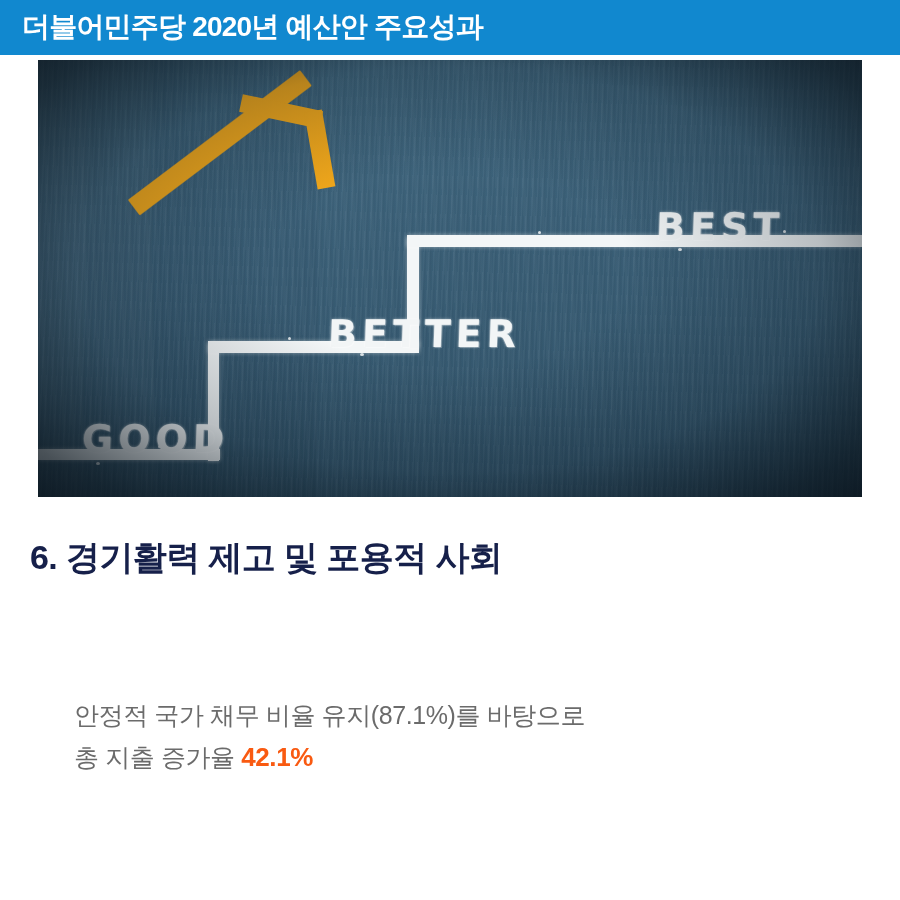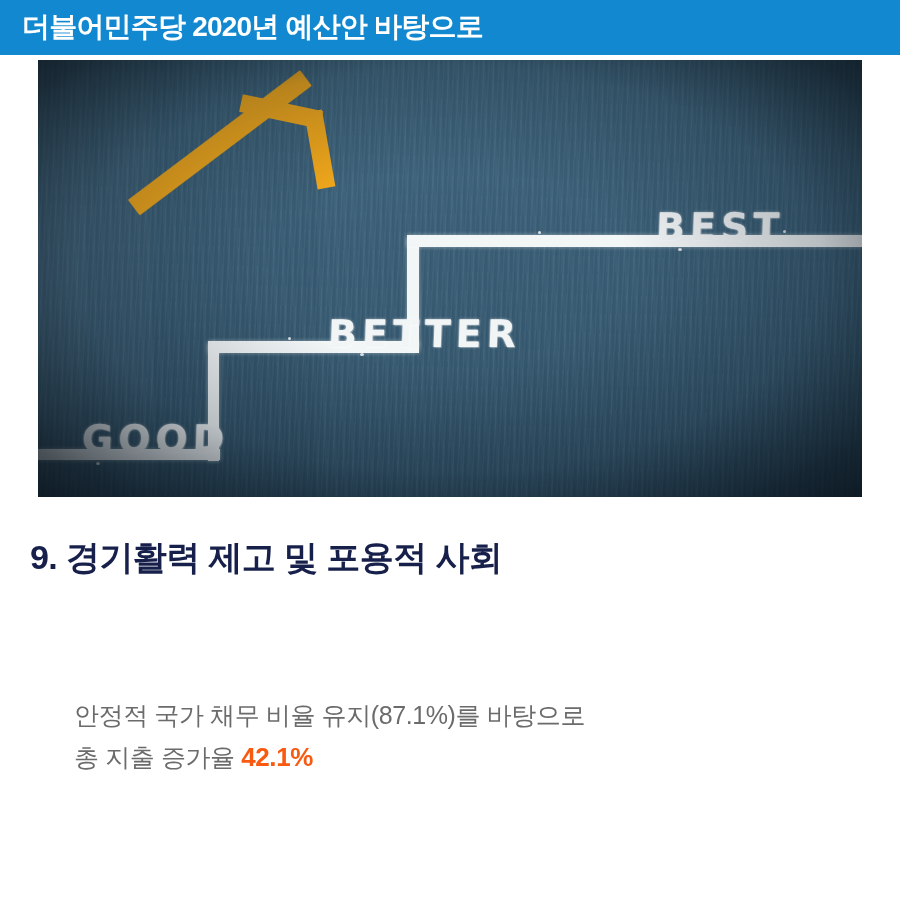--- a/index.html
+++ b/index.html
@@ -203,21 +203,21 @@
   .metric-highlight {
     color: #f95a11;
     font-weight: bold;
     font-size: 26px;
   }
 </style>
 </head>
 <body>
 
 <div class="banner">
-  <div class="banner-title">더불어민주당 2020년 예산안 바탕으로</div>
+  <div class="banner-title">더불어민주당 2020년 예산안 주요성과</div>
 </div>
 
 <div class="photo">
   <div class="board-base"></div>
   <div class="board-streaks"></div>
 
   <div class="chalk rough tread-1"></div>
   <div class="chalk rough riser-1"></div>
   <div class="chalk rough tread-2"></div>
   <div class="chalk rough riser-2"></div>
@@ -238,21 +238,21 @@
   <div class="arrow-wrap">
     <div class="arrow-shaft"></div>
     <div class="arrow-head-a"></div>
     <div class="arrow-head-b"></div>
   </div>
 
   <div class="board-vignette"></div>
 </div>
 
 <div class="headline">
-  <span class="headline-line-1">9. 경기활력 제고 및 포용적 사회</span>
+  <span class="headline-line-1">6. 경기활력 제고 및 포용적 사회</span>
 </div>
 
 <div class="body-copy">
   <span class="body-line">안정적 국가 채무 비율 유지(87.1%)를 바탕으로</span>
   <span class="body-line">
     <span>총  지출 증가율 </span><span class="metric-highlight">42.1%</span>
   </span>
 </div>
 
 </body></html>

